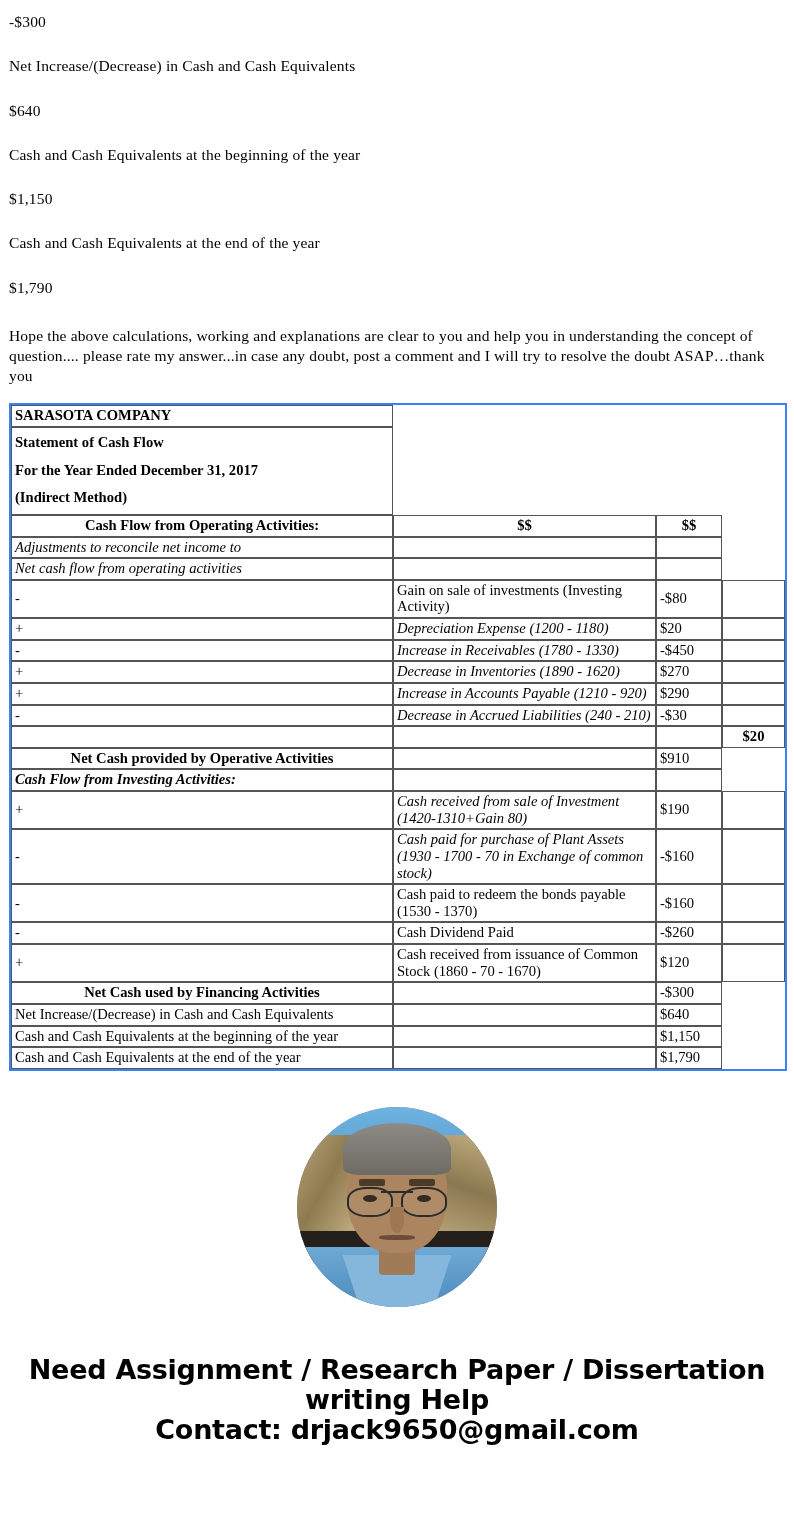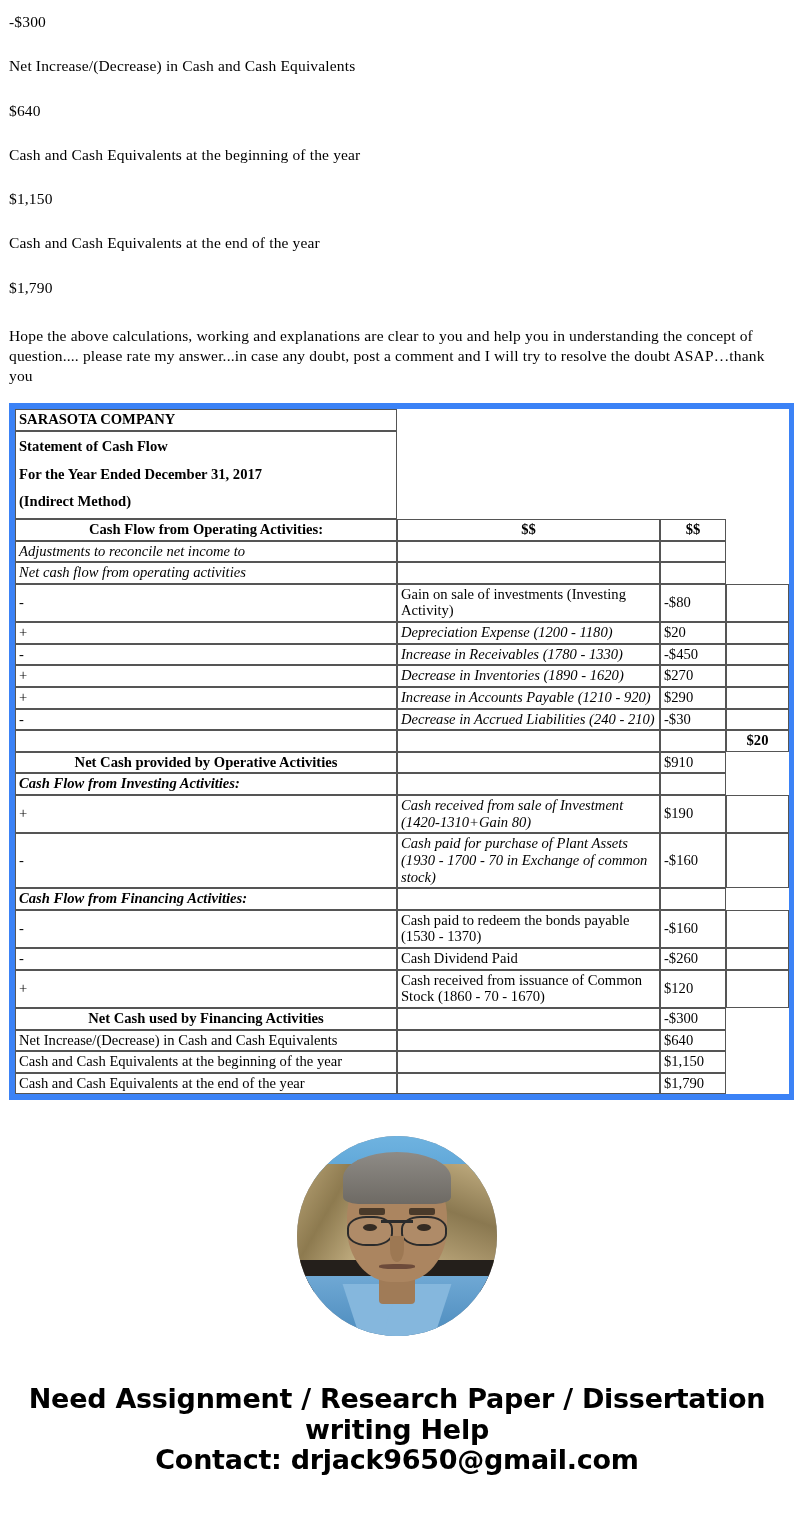--- a/index.html
+++ b/index.html
@@ -36,21 +36,21 @@
     line-height: 1.28;
   }
   
   .cf-wrap {
     padding: 12px 9px 0 9px;
   }
   table.cf {
     border-collapse: separate;
     border-spacing: 0;
     width: 776px;
-    border: 6px solid #3b82f6;
+    border: 2px solid #3b82f6;
     table-layout: fixed;
     background: #fff;
   }
   table.cf td {
     border: 1px solid #555;
     padding: 1px 3px 2px 3px;
     font-size: 14.6px;
     line-height: 1.14;
     vertical-align: middle;
     box-sizing: border-box;
@@ -312,26 +312,20 @@
             <td class=" sign">+</td>
             <td class="i">Cash received from sale of Investment (1420-1310+Gain 80)</td>
             <td>$190</td>
             <td></td>
           </tr>
           <tr>
             <td class=" sign">-</td>
             <td class="i">Cash paid for purchase of Plant Assets (1930 - 1700 - 70 in Exchange of common stock)</td>
             <td>-$160</td>
             <td></td>
-          </tr>
-          <tr>
-            <td class="bi sign">Cash Flow from Financing Activities:</td>
-            <td></td>
-            <td></td>
-            <td class="nb"></td>
           </tr>
           <tr>
             <td class=" sign">-</td>
             <td>Cash paid to redeem the bonds payable (1530 - 1370)</td>
             <td>-$160</td>
             <td></td>
           </tr>
           <tr>
             <td class=" sign">-</td>
             <td>Cash Dividend Paid</td>

